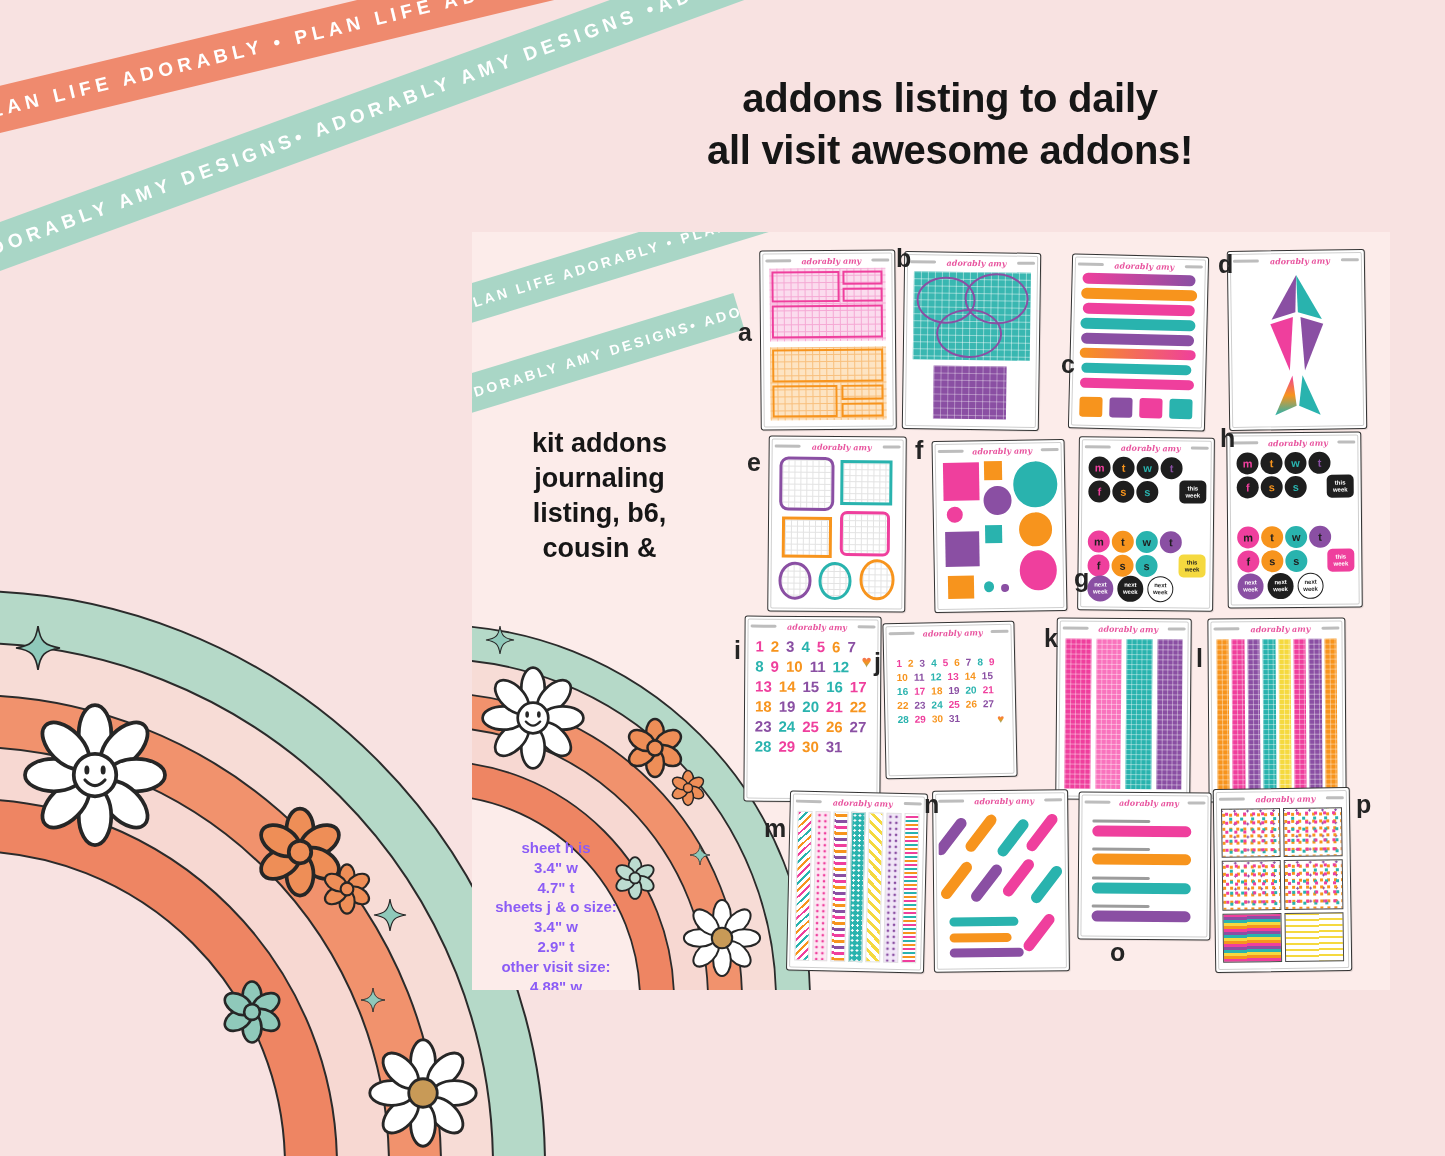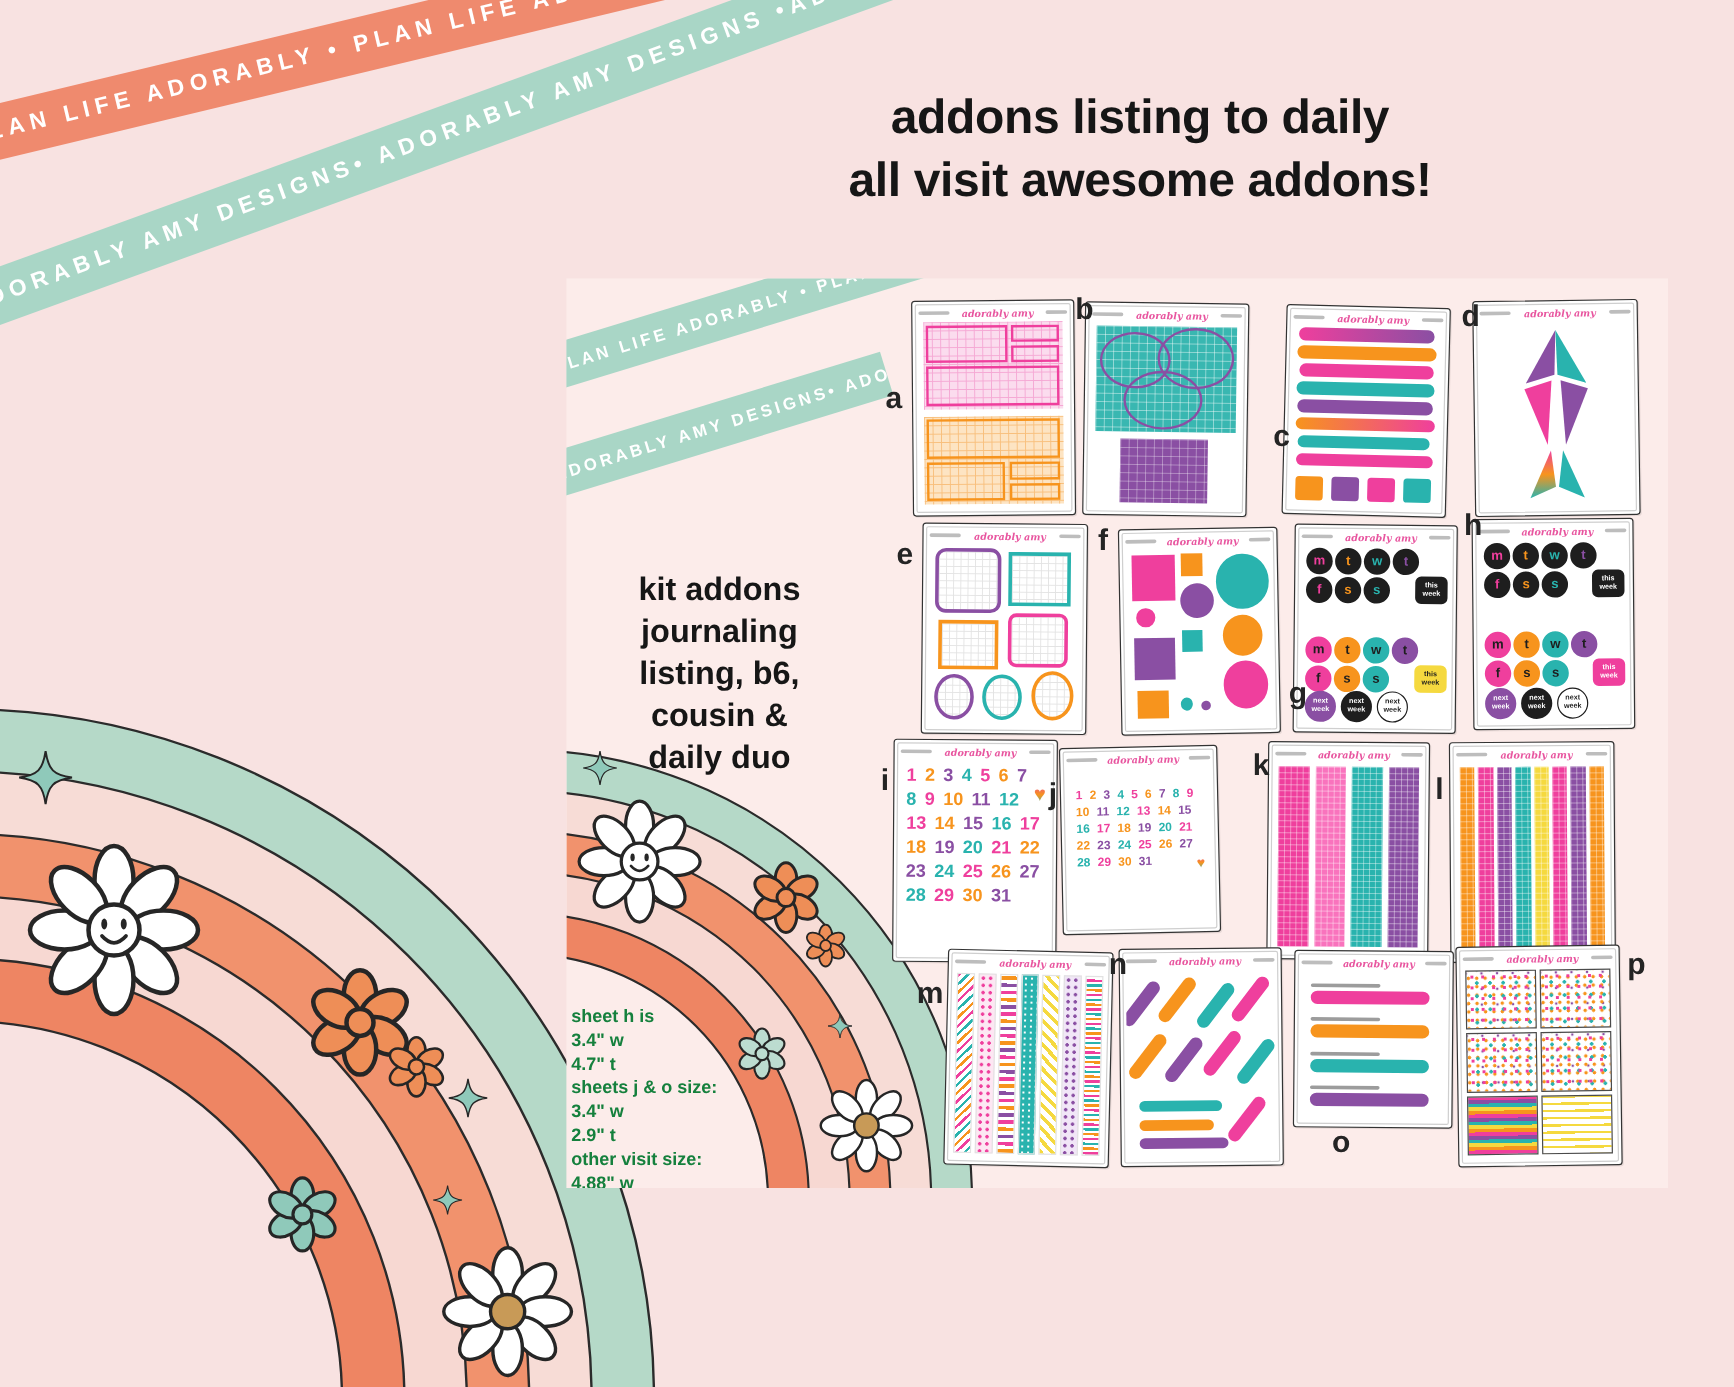--- a/index.html
+++ b/index.html
@@ -21,24 +21,24 @@
 
   
   .heading{position:absolute;left:620px;top:72px;width:660px;text-align:center;
            font-size:40px;font-weight:bold;color:#161616;line-height:1.3;letter-spacing:-0.3px;}
   .heading span{display:block;}
 
   
   .panel{position:absolute;left:472px;top:232px;width:918px;height:758px;
          background:var(--panel,#fcecea);overflow:hidden;}
   .panel-title{position:absolute;left:20px;top:194px;width:215px;text-align:center;
-         font-size:27px;font-weight:bold;color:#161616;line-height:1.3;margin-top:48px;}
+         font-size:27px;font-weight:bold;color:#161616;line-height:1.3;}
   .panel-title span{display:block;}
-  .sizes{position:absolute;left:4px;top:606px;width:160px;
-         font-size:15px;font-weight:bold;color:#15803d;line-height:1.32;}
+  .sizes{position:absolute;left:4px;top:606px;width:160px;text-align:center;
+         font-size:15px;font-weight:bold;color:#8b5cf6;line-height:1.32;}
   .sizes span{display:block;}
 
   
   .rb-big{position:absolute;left:0;top:556px;}
   .rb-small{position:absolute;left:0;top:0;}
 
   
   .slabel{position:absolute;font-size:25px;font-weight:600;color:#242424;line-height:1;}
 
   
@@ -280,21 +280,20 @@
         <use href="#daisyPetals" fill="#ffffff"></use>
         <circle r="15" fill="#c89a57" stroke="#262626" stroke-width="3"></circle>
       </g>
     </svg>
 
     <div class="panel-title">
         <span class="">kit addons</span>
         <span class="">journaling</span>
         <span class="">listing, b6,</span>
         <span class="">cousin &amp;</span>
-        <span class="">daily duo</span>
       </div>
 
     <div class="sizes">
         <span class="">sheet h is</span>
         <span class="">3.4" w</span>
         <span class="">4.7" t</span>
         <span class="">sheets j &amp; o size:</span>
         <span class="">3.4" w</span>
         <span class="">2.9" t</span>
         <span class="">other visit size:</span>

